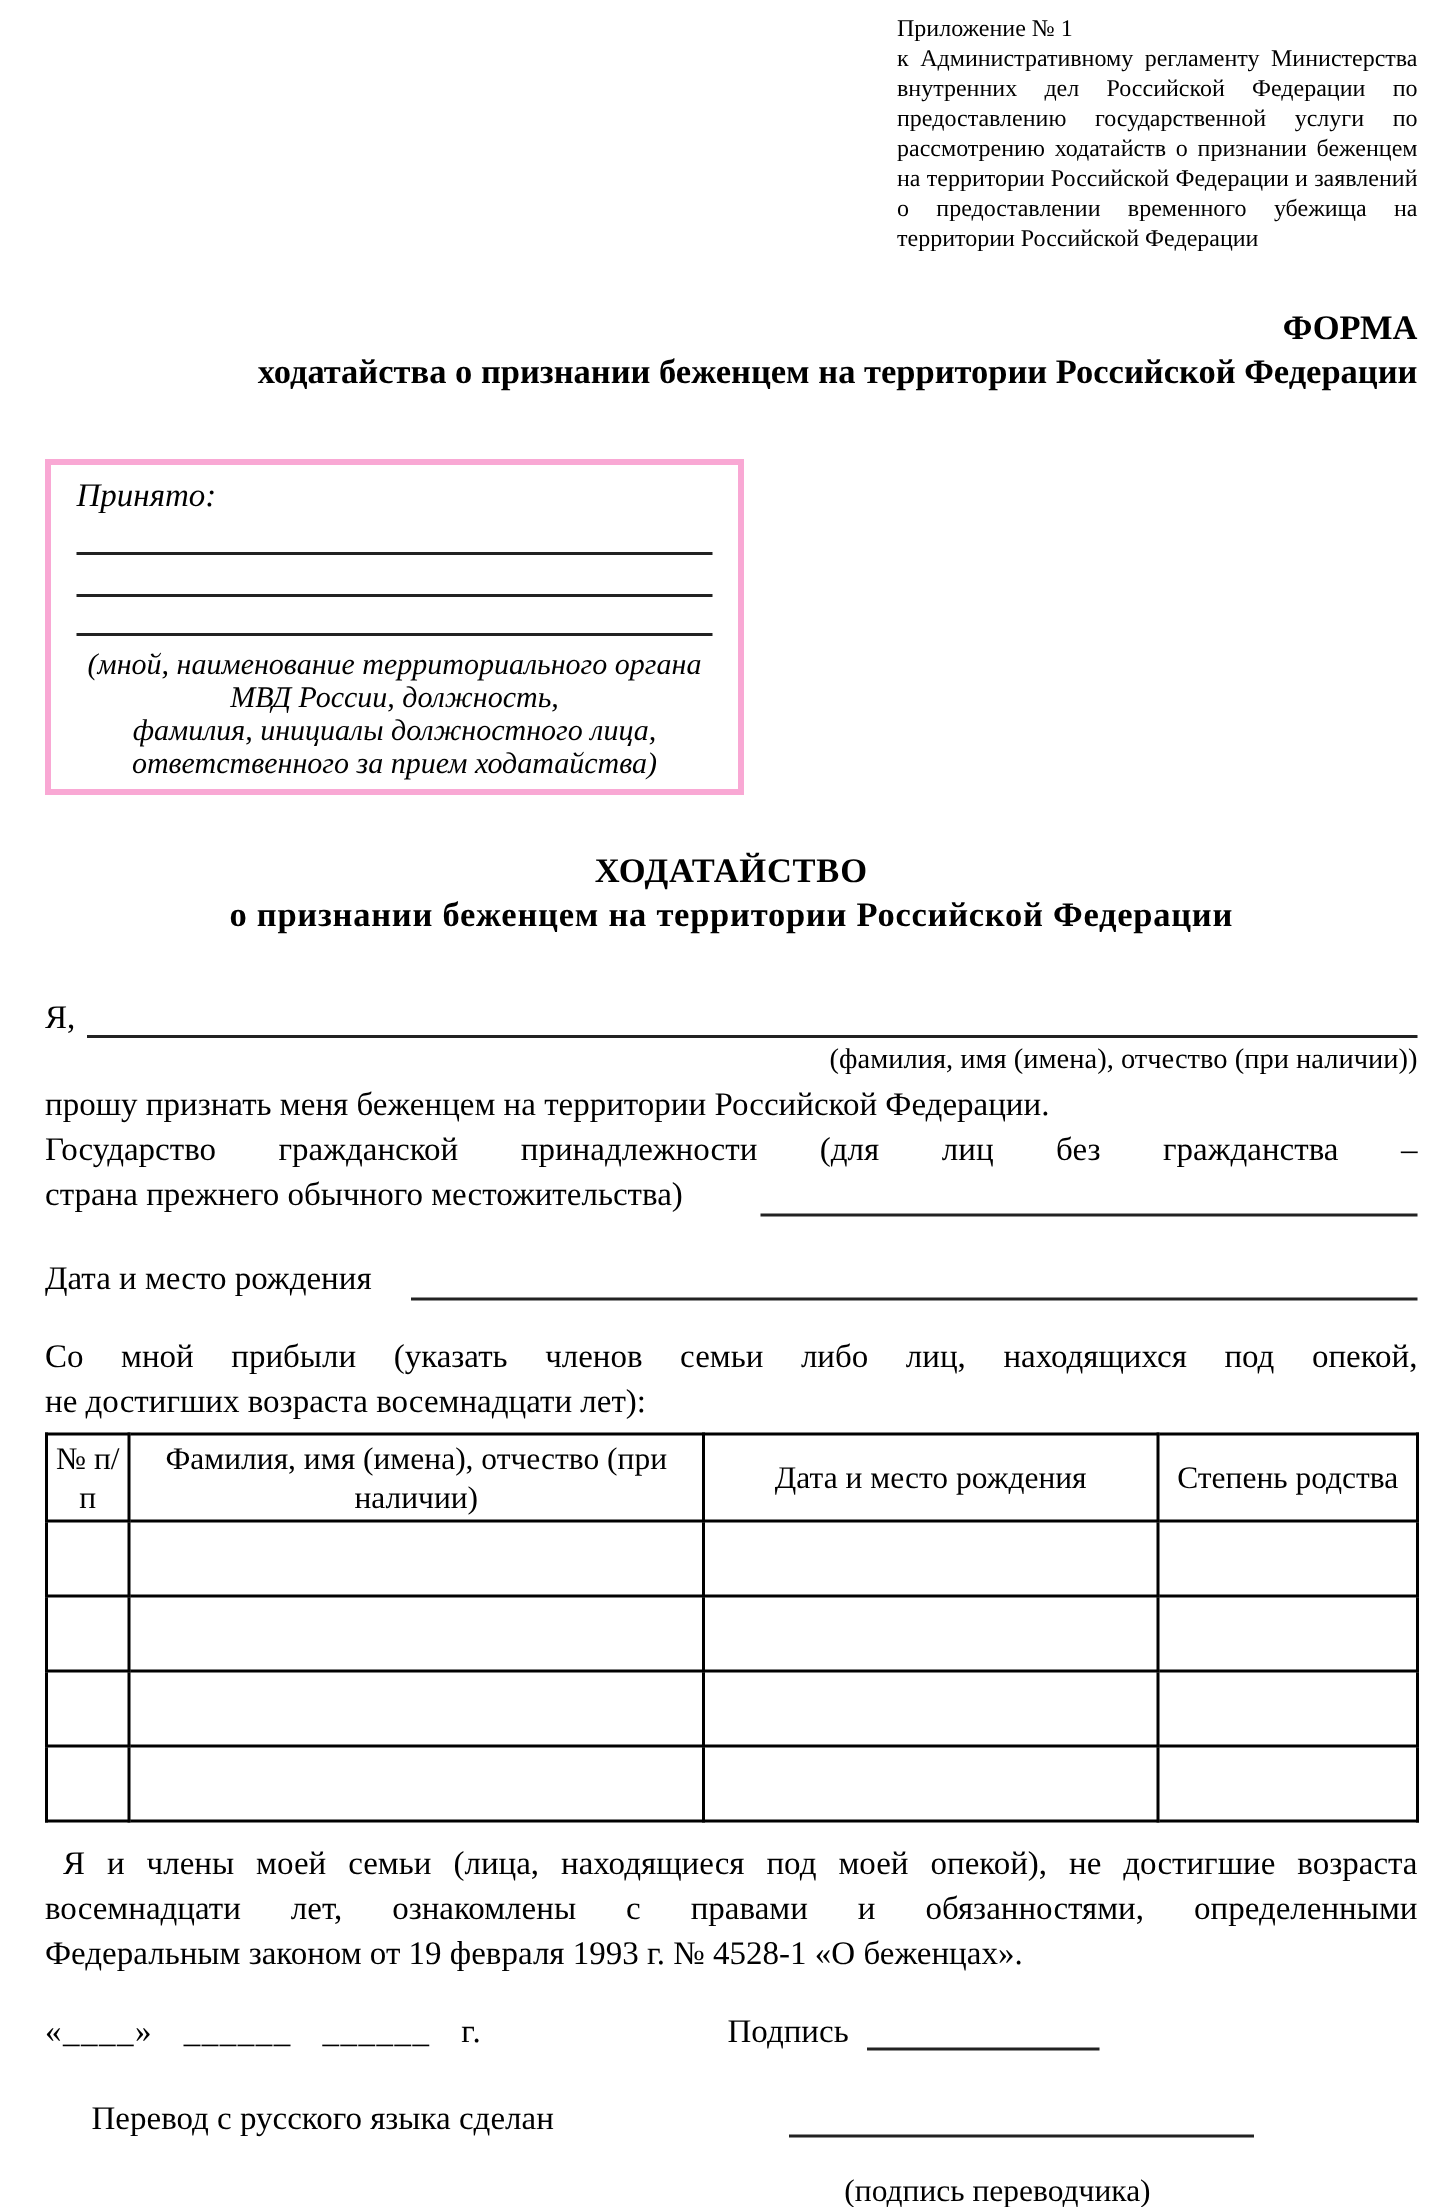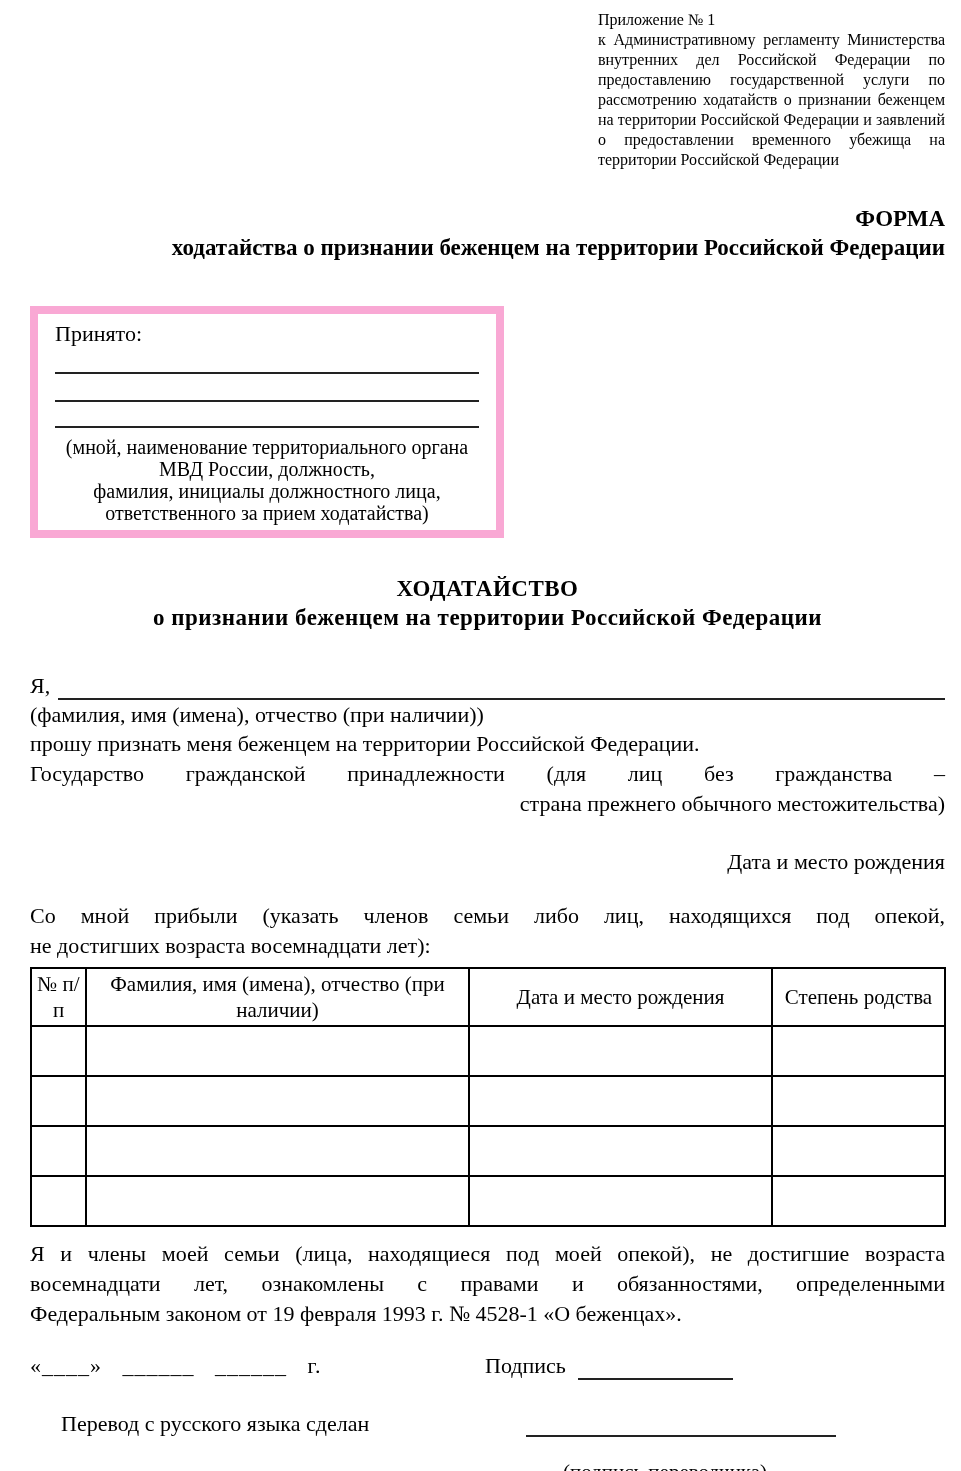--- a/index.html
+++ b/index.html
@@ -37,22 +37,23 @@
     text-align: right;
     font-weight: bold;
     font-size: 23px;
     line-height: 29px;
   }
 
   
   .accept-box {
     margin-top: 44px;
     width: 424px;
-    border: 8px solid #f9a8d4;
+    border: 4px solid #f9a8d4;
     padding: 8px 17px 6px 17px;
+    font-style: italic;
   }
   .accept-label {
     font-size: 22px;
     line-height: 24px;
   }
   .blank-line {
     border-bottom: 2px solid #222;
     height: 0;
   }
   .accept-box .blank-line.b1 { margin-top: 26px; }
@@ -82,33 +83,32 @@
     font-size: 22px;
     line-height: 28px;
   }
   .i-row .fill {
     flex: 1;
     margin-left: 8px;
     border-bottom: 2px solid #222;
     height: 24px;
   }
   .name-caption {
-    text-align: left;
-    font-size: 22px;
+    text-align: right;
+    font-size: 19px;
     line-height: 29px;
   }
   .para { font-size: 22px; line-height: 30px; }
   .jlast { text-align: justify; text-align-last: justify; }
 
   .inline-fill-row {
     display: flex;
     align-items: flex-end;
     font-size: 22px;
     line-height: 30px;
-    flex-direction: column;
   }
   .inline-fill-row .fill {
     flex: 1;
     border-bottom: 2px solid #222;
     height: 26px;
   }
   .citizenship2 .fill { margin-left: 52px; }
   .birth-row { margin-top: 26px; }
   .birth-row .fill { margin-left: 26px; }
 
@@ -129,37 +129,37 @@
     vertical-align: top;
     padding: 2px 4px;
   }
   table.family th { height: 52px; vertical-align: middle; }
   table.family td { height: 44px; }
   col.c-num { width: 55px; }
   col.c-name { width: 383px; }
   col.c-birth { width: 303px; }
   col.c-rel { width: 173px; }
 
-  .ack { margin-top: 12px; }
+  .ack { margin-top: 12px; margin-left: 12px; }
 
   .sig-row {
     position: relative;
     height: 30px;
     font-size: 22px;
     line-height: 30px;
   }
   .sig-row .left-part { position: absolute; left: 0; top: 0; }
   .date-row { margin-top: 22px; }
   .date-blanks { word-spacing: 14px; letter-spacing: 1px; }
   .podpis-group {
     position: absolute;
     left: 455px;
     top: 0;
     display: flex;
-    align-items: center;
+    align-items: flex-start;
   }
   .podpis-group .fill {
     width: 155px;
     margin-left: 12px;
     border-bottom: 2px solid #222;
     height: 26px;
   }
   .line-right {
     position: absolute;
     left: 465px;

